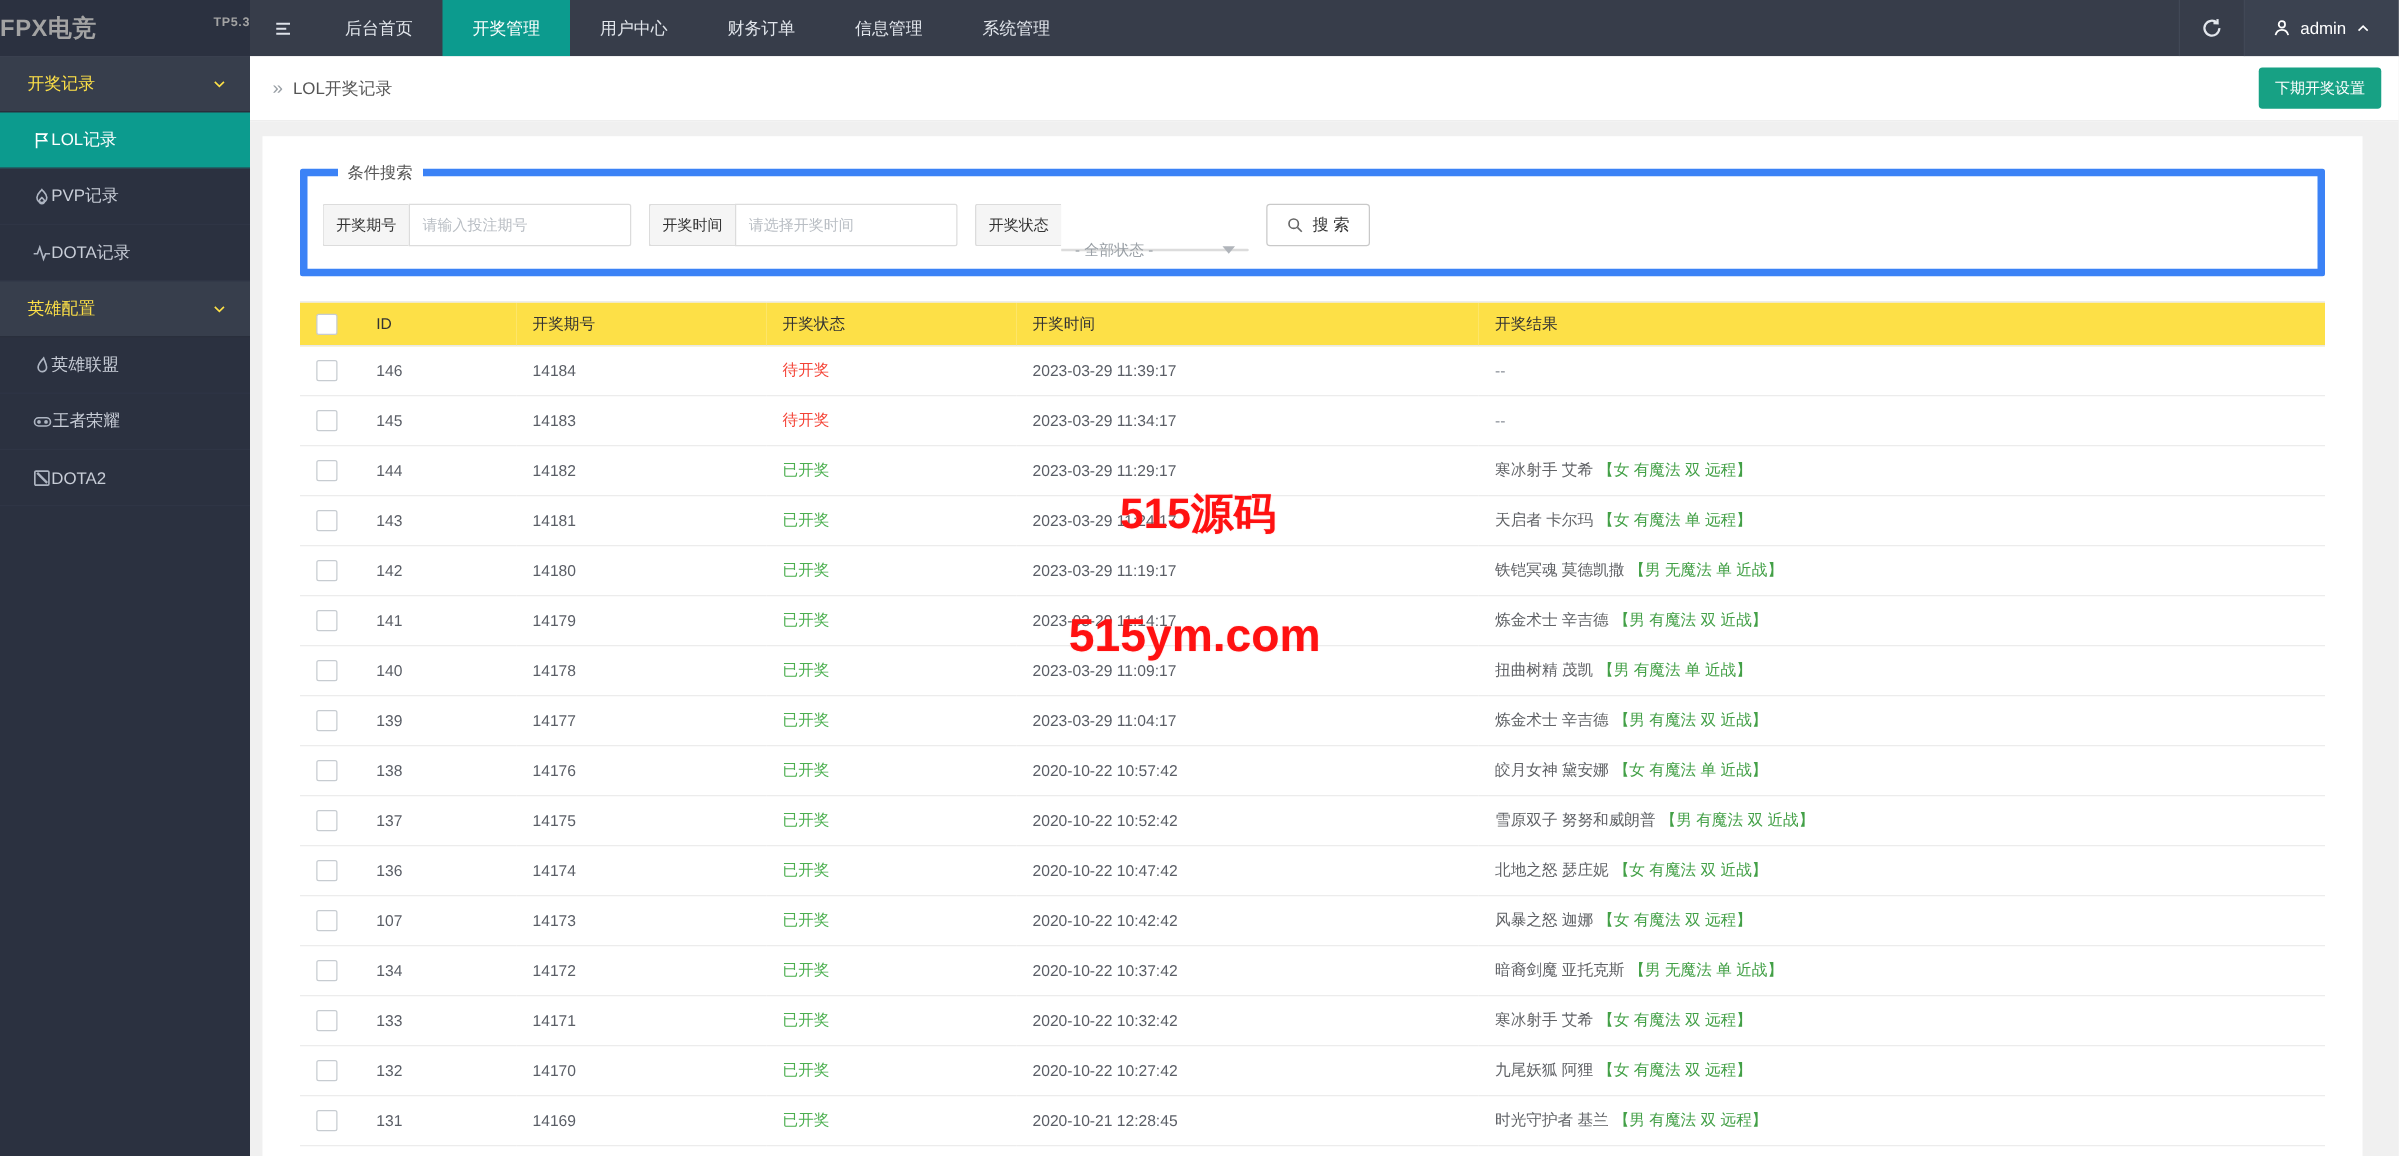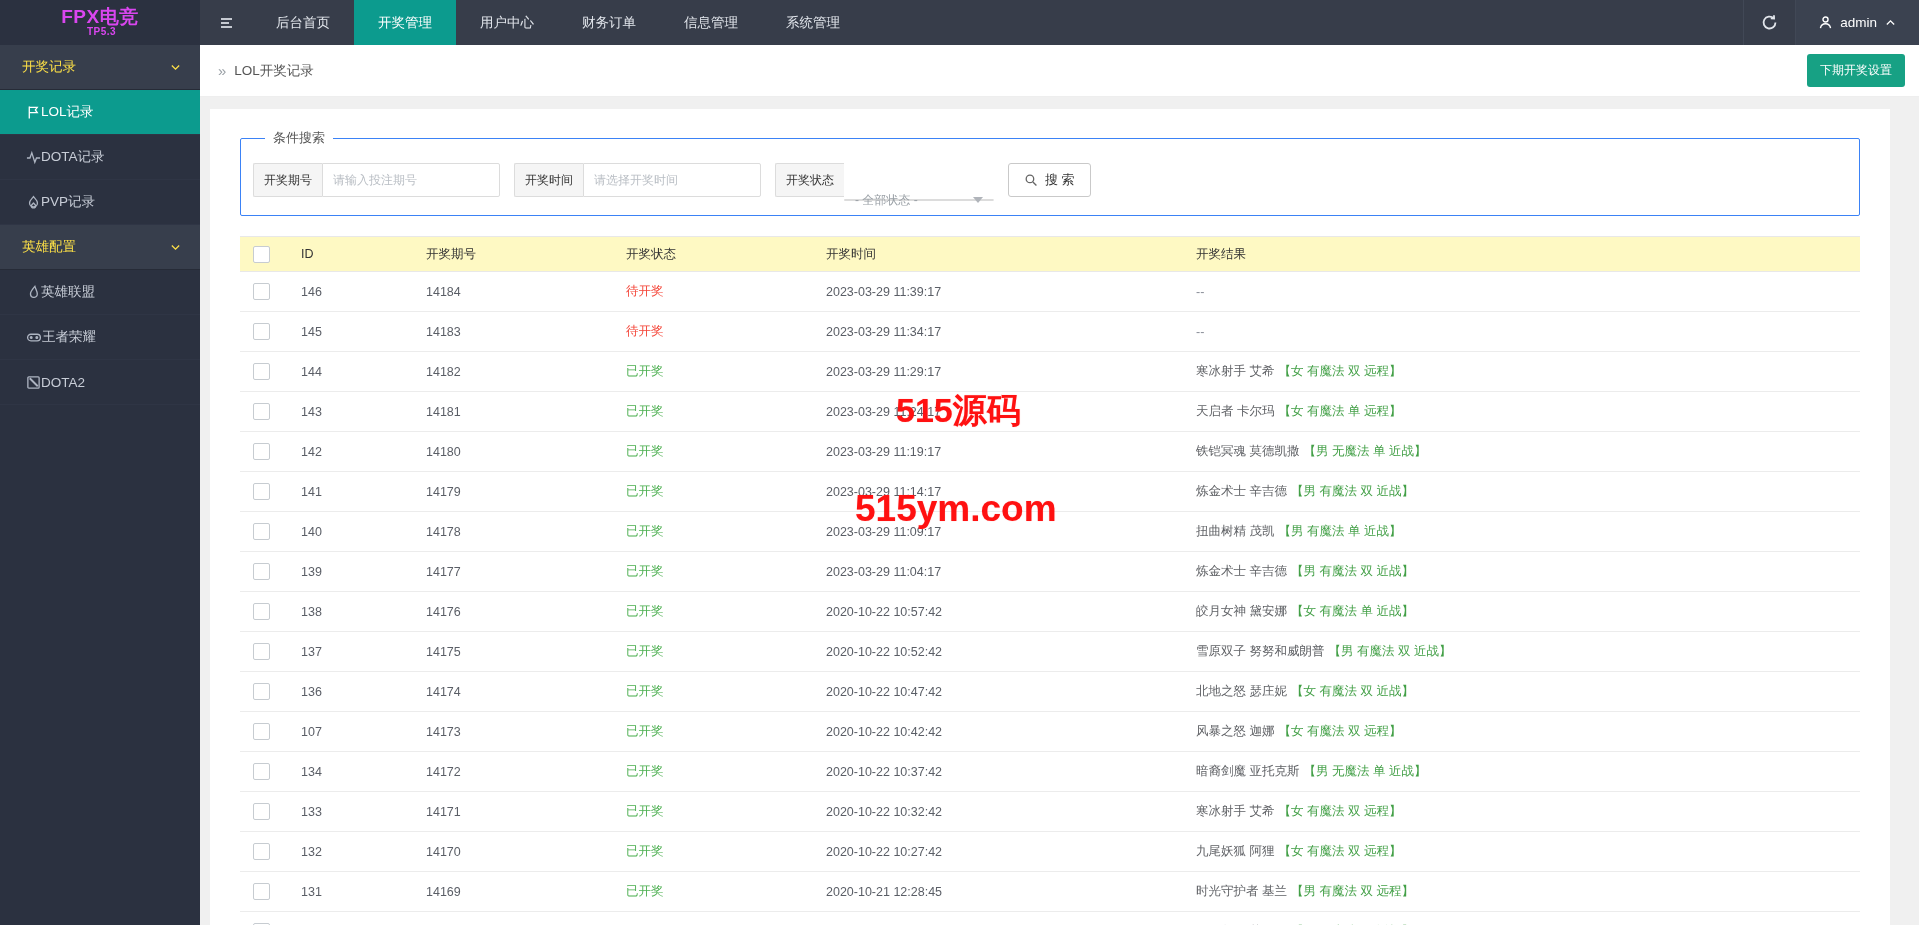--- a/index.html
+++ b/index.html
@@ -9,21 +9,21 @@
     font-family:"Liberation Sans","DejaVu Sans",sans-serif;
     background:#f0f0f0; position:relative;
   }
   :root{
     --accent:#0c9b8e; --btn:#17a184;
     --red:#f44336; --green:#4caf50; --tag:#43a047;
   }
   svg{display:block;}
   
   .topbar{ height:45px; background:#373d4a; display:flex; align-items:stretch; color:#e7eaef;}
-  .brand{ width:200px; background:#2b3140; color:#d946ef; display:flex; align-items:center; justify-content:center; font-size:19px; font-weight:bold; letter-spacing:.5px;flex-direction:column;}
+  .brand{ width:200px; background:#2b3140; color:#a3a3a3; display:flex; align-items:center; justify-content:space-between; font-size:19px; font-weight:bold; letter-spacing:.5px;}
   .brand sup{ font-size:10px; font-weight:bold; margin-left:3px; transform:translateY(-4px); }
   .nav-toggle{ width:52px; display:flex; align-items:center; justify-content:center; cursor:pointer; color:#dfe3ea;}
   .nav-items{ display:flex; align-items:stretch; }
   .nav-item{ display:flex; align-items:center; padding:0 24px; font-size:13.5px; color:#e2e6ec; cursor:pointer;}
   .nav-item.active{ background:var(--accent); color:#fff; }
   .topbar-right{ margin-left:auto; display:flex; align-items:stretch; }
   .icon-btn{ width:52px; display:flex; align-items:center; justify-content:center; color:#e2e6ec; cursor:pointer; border-left:1px solid #414856;}
   .user-box{ display:flex; align-items:center; gap:7px; padding:16px 22px; background:#3b4250; border-left:1px solid #414856; font-size:13.5px; color:#fff; cursor:pointer;}
   
   .shell{ display:flex; height:880px; }
@@ -35,34 +35,34 @@
   .side-item.active{ background:var(--accent); color:#fff; }
   .side-item.active .s-icon{ color:#fff; }
   
   .main{ flex:1; display:flex; flex-direction:column; min-width:0;}
   .crumb-bar{ height:52px; background:#fff; display:flex; align-items:center; padding:0 14px 0 18px; border-bottom:1px solid #eee;}
   .crumb{ display:flex; align-items:center; gap:8px; font-size:13.5px; color:#555;}
   .crumb .crumb-caret{ color:#9aa0a6; font-size:15px;}
   .next-btn{ margin-left:auto; background:var(--btn); color:#fff; border:none; font-size:12px; padding:8px 13px; border-radius:3px; cursor:pointer;}
   .panel{ background:#fff; margin:12px 29px 0 10px; flex:1; padding:20px 30px 0 30px; overflow:hidden;}
   
-  fieldset{ border:1px solid #3b82f6; border-radius:2px; padding:16px 29px 18px 12px;}
+  fieldset{ border:6px solid #3b82f6; border-radius:2px; padding:16px 29px 18px 12px;}
   legend{ font-size:13px; color:#555; padding:0 8px; margin-left:12px;}
   .filters{ display:flex; align-items:center; gap:14px;}
   .input-group{ display:flex; align-items:stretch; height:34px;}
   .ig-label{ display:flex; align-items:center; background:#f5f5f5; border:1px solid #dcdcdc; border-right:none; padding:0 10px; font-size:12px; color:#333; border-radius:2px 0 0 2px; white-space:nowrap;}
   .ig-input{ border:1px solid #dcdcdc; border-radius:0 2px 2px 0; padding:0 10px; font-size:12px; color:#333; width:178px; outline:none; font-family:inherit;}
   .ig-input::placeholder{ color:#b9bec4; }
   .ig-select{ border:1px solid #dcdcdc; border-radius:0 2px 2px 0; width:150px; display:flex; align-items:center; justify-content:space-between; padding:0 10px; font-size:12px; color:#9aa0a6; cursor:pointer; background:#fff;margin-top:36px;}
   .caret-down{ width:0; height:0; border-left:5px solid transparent; border-right:5px solid transparent; border-top:6px solid #b0b4ba;}
   .search-btn{ height:34px; display:flex; align-items:center; gap:7px; background:#fff; border:1px solid #c9c9c9; border-radius:3px; padding:0 15px; font-size:13px; color:#333; cursor:pointer; font-family:inherit;}
   .search-btn svg{ color:#666; }
   
   table{ width:100%; border-collapse:collapse; table-layout:fixed; margin-top:20px;}
-  thead td{ background:#fef9c3; border-top:1px solid #e8e8e8; border-bottom:1px solid #e8e8e8; height:35px; font-size:12.5px; color:#333; padding:0 13px;}
+  thead td{ background:#fde047; border-top:1px solid #e8e8e8; border-bottom:1px solid #e8e8e8; height:35px; font-size:12.5px; color:#333; padding:0 13px;}
   tbody td{ height:40px; border-bottom:1px solid #ececec; font-size:12.5px; color:#5a5e66; padding:0 13px; white-space:nowrap; overflow:hidden;}
   .cbx{ width:17px; height:17px; border:1px solid #c7ccd1; border-radius:2px; background:#fff; display:inline-block; vertical-align:middle; cursor:pointer;}
   .st-pending{ color:var(--red); }
   .st-done{ color:var(--green); }
   .res-champ{ color:#606266; }
   .res-tags{ color:var(--tag); margin-left:4px;}
   .res-empty{ color:#8a8f98; }
   
   .wm{ position:absolute; color:#ff1111; font-weight:bold; pointer-events:none; text-shadow:0 0 1px rgba(255,17,17,.35); z-index:30;}
   .wm1{ left:896px; top:388px; font-size:34px;}
@@ -137,33 +137,33 @@
         <svg width="15" height="15" viewBox="0 0 16 16" fill="none" stroke="currentColor" stroke-width="1.4">
             <path d="M3.5 1.5v13"></path>
             <path d="M3.5 2.5h8.5l-2 2.8 2 2.8H3.5"></path>
           </svg>
       </span>
       <span>LOL记录</span>
     </div>
     <div class="side-item">
       <span class="s-icon">
         <svg width="15" height="15" viewBox="0 0 16 16" fill="none" stroke="currentColor" stroke-width="1.4">
-            <polyline points="1,8.5 4.2,8.5 6.2,3 9.4,13 11.2,8.5 15,8.5"></polyline>
-          </svg>
-      </span>
-      <span>DOTA记录</span>
-    </div>
-    <div class="side-item">
-      <span class="s-icon">
-        <svg width="15" height="15" viewBox="0 0 16 16" fill="none" stroke="currentColor" stroke-width="1.4">
             <path d="M8 1.8c1.6 2.2 4.2 3.6 4.2 6.8a4.2 4.2 0 0 1-8.4 0C3.8 5.4 6.4 4 8 1.8z"></path>
             <path d="M8 13.8a2.2 2.2 0 0 1-2.2-2.2c0-1.4 1.2-2 2.2-3 1 1 2.2 1.6 2.2 3A2.2 2.2 0 0 1 8 13.8z"></path>
           </svg>
       </span>
       <span>PVP记录</span>
+    </div>
+    <div class="side-item">
+      <span class="s-icon">
+        <svg width="15" height="15" viewBox="0 0 16 16" fill="none" stroke="currentColor" stroke-width="1.4">
+            <polyline points="1,8.5 4.2,8.5 6.2,3 9.4,13 11.2,8.5 15,8.5"></polyline>
+          </svg>
+      </span>
+      <span>DOTA记录</span>
     </div>
     <div class="side-group-header">
       <span>英雄配置</span>
       <span>
         <svg width="13" height="13" viewBox="0 0 16 16" fill="none">
             <polyline points="3.5,5.5 8,10 12.5,5.5" stroke="currentColor" stroke-width="1.6"></polyline>
           </svg>
       </span>
     </div>
     <div class="side-item">

